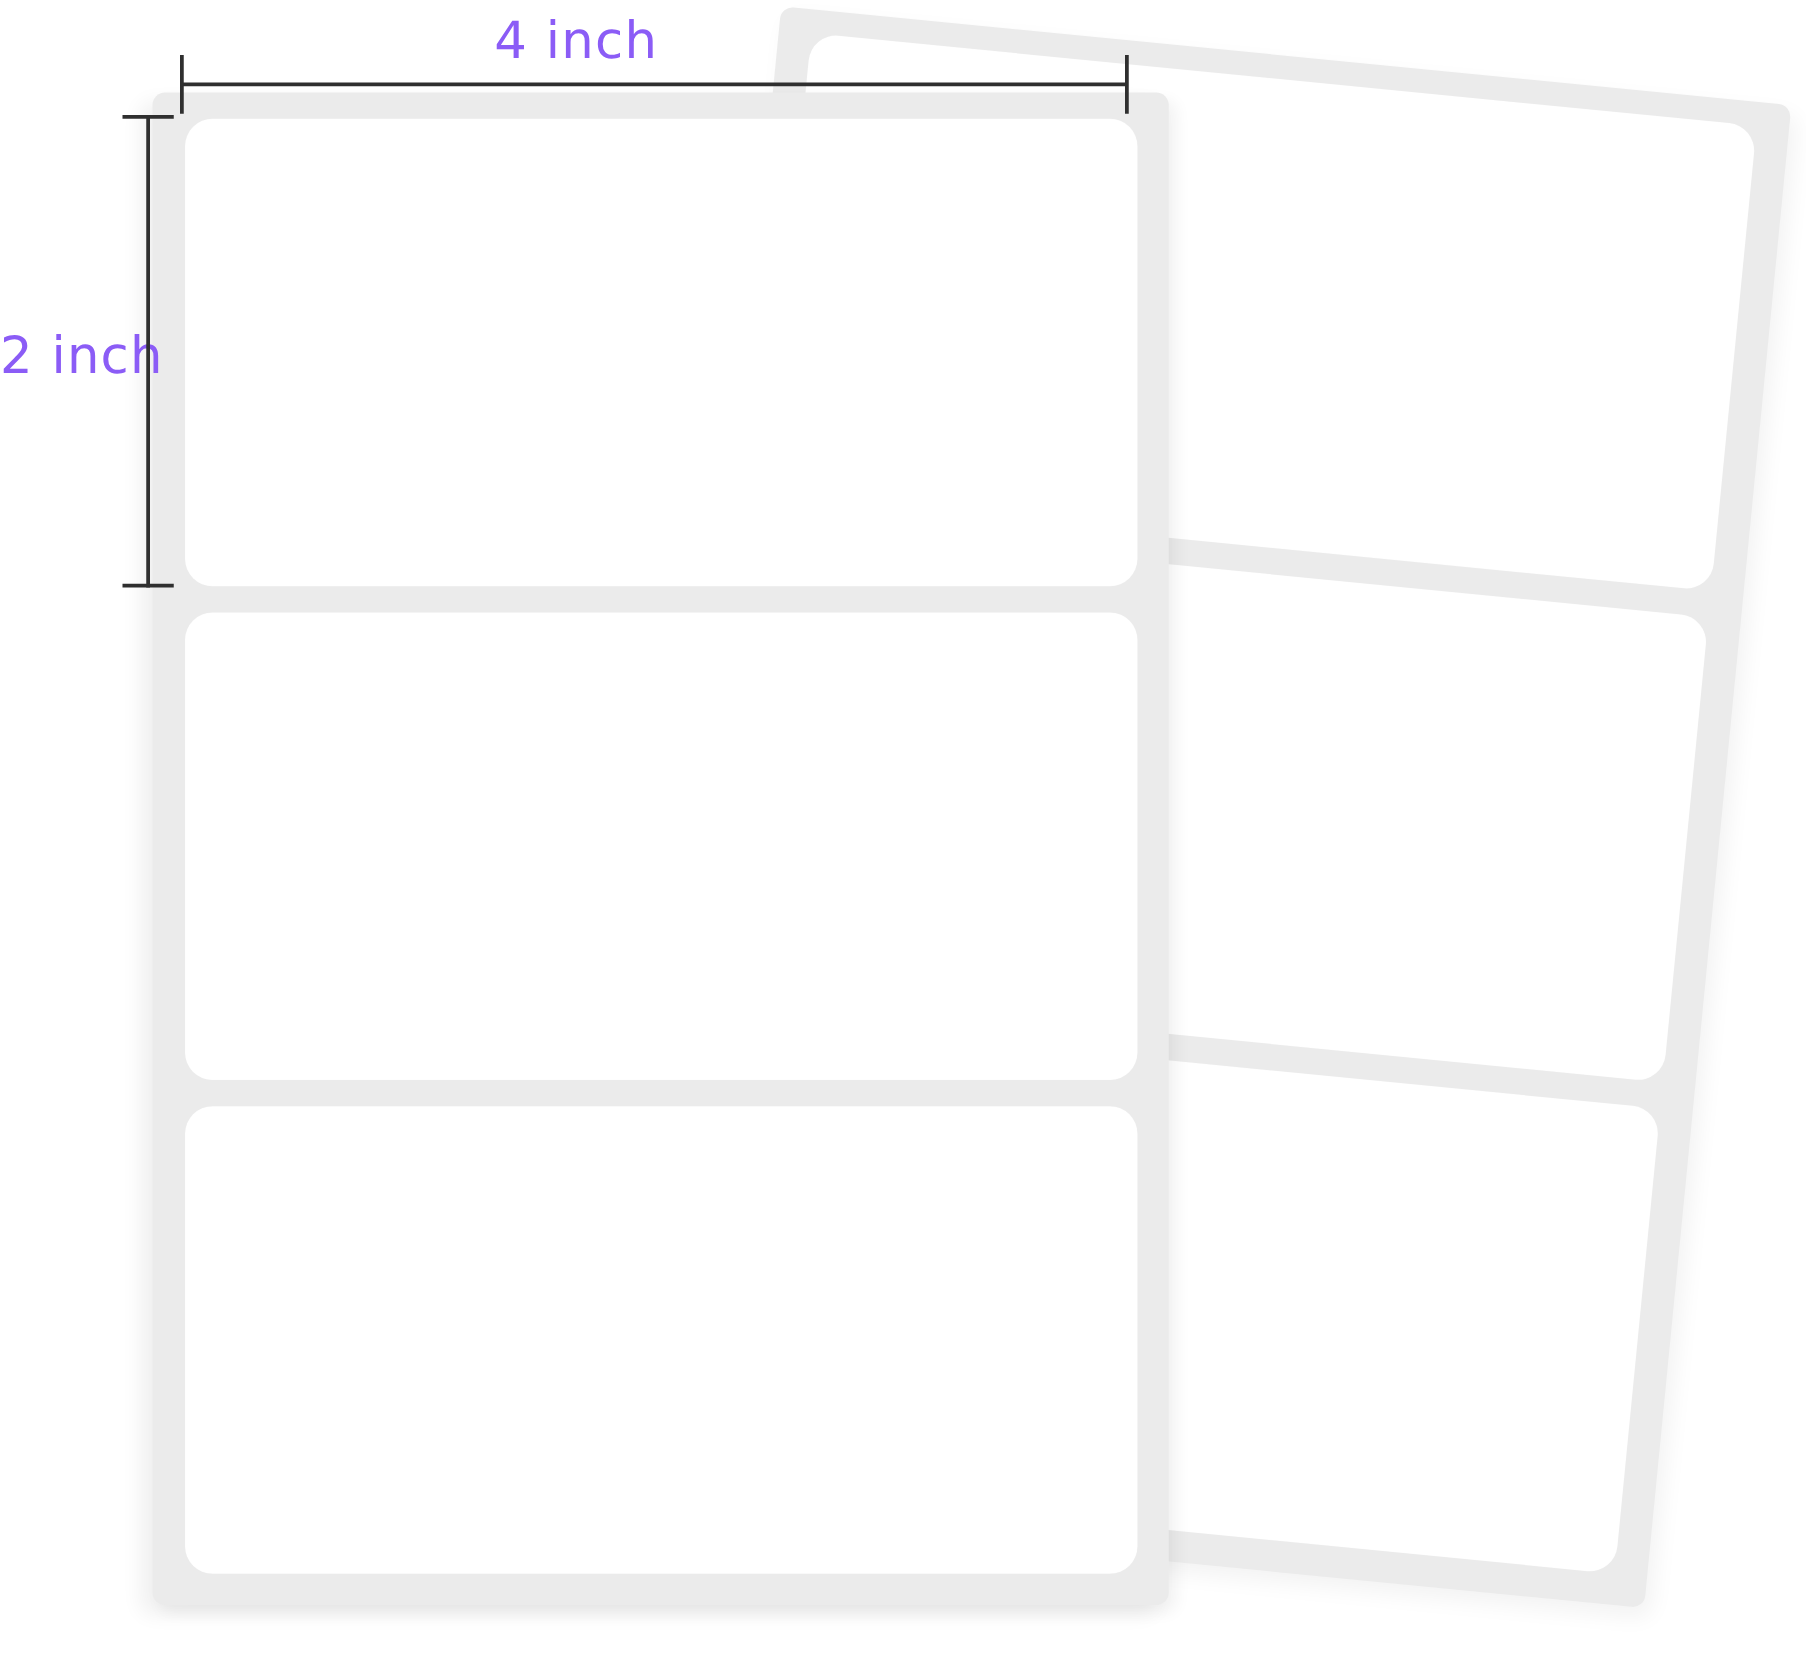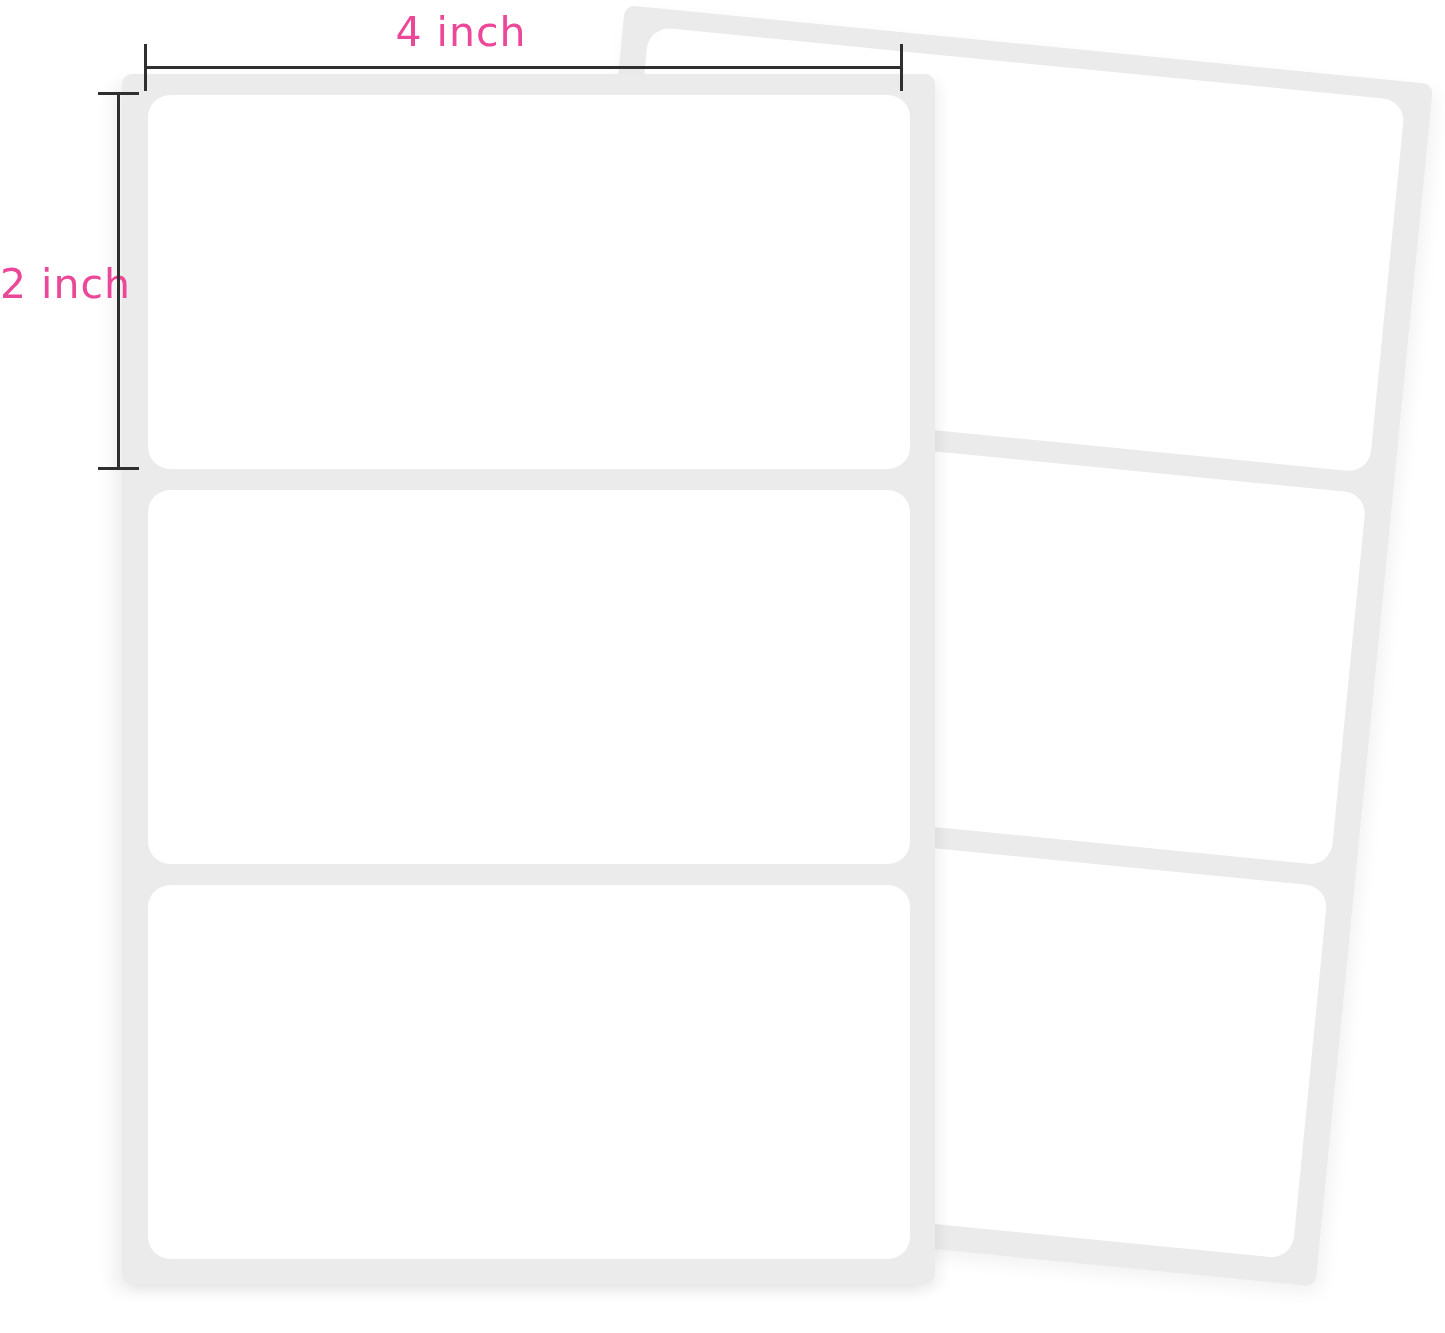--- a/index.html
+++ b/index.html
@@ -55,21 +55,21 @@
   .sheet-back .blank-label.row2 { top: 414px; }
   .sheet-back .blank-label.row3 { top: 809px; }
 
   
   .dim-line, .dim-tick {
     position: absolute;
     background: #2f2f2f;
   }
   .dim-text {
     position: absolute;
-    color: #ec4899;
+    color: #8b5cf6;
     font-size: 41px;
     line-height: 1.1;
     letter-spacing: 1px;
     white-space: nowrap;
     text-align: center;
   }
   
   .w-line  { left: 145px; top: 66px; width: 757px; height: 3px; }
   .w-tick-l{ left: 144px; top: 44px; width: 3px;  height: 47px; }
   .w-tick-r{ left: 900px; top: 44px; width: 3px;  height: 47px; }

